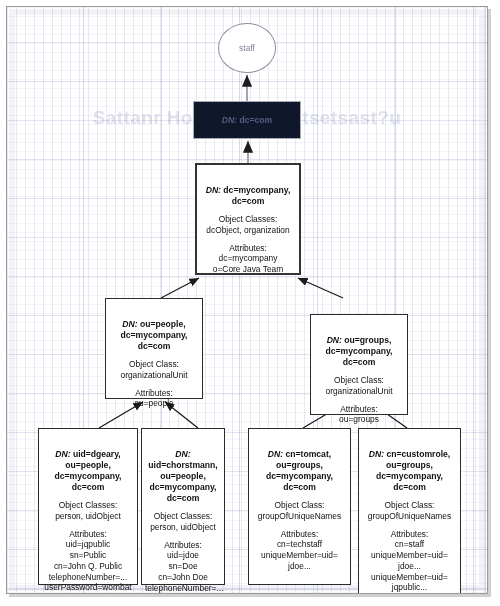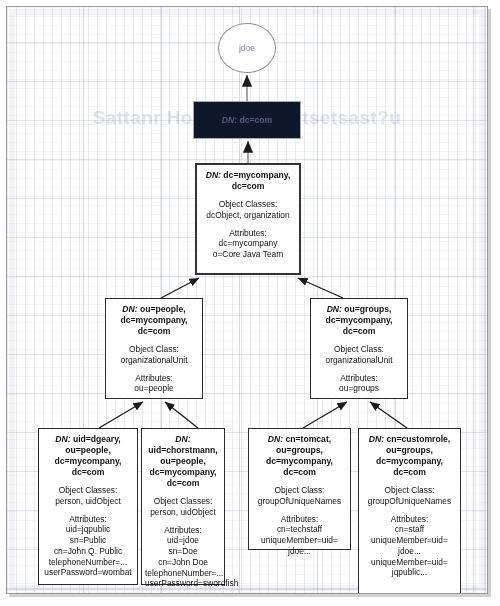--- a/index.html
+++ b/index.html
@@ -56,21 +56,21 @@
   
   .node{
     position:absolute;
     background:#ffffff;
     border:1px solid #2b2b2b;
     box-sizing:border-box;
     text-align:center;
     color:#111;
     font-size:8.5px;
     line-height:1.28;
-    padding:5px 3px 6px;
+    padding:20px 3px 6px;
   }
   .node.strong{ border:2px solid #333; }
 
   .dn{ font-weight:bold; font-size:8.6px; }
   .dn .lbl{ font-style:italic; font-weight:bold; }
   .sec-label{ margin-top:7px; font-size:8.4px;}
   .sec-val{ font-size:8.4px; }
   .vals div{ font-size:8.4px; }
 
   
@@ -92,24 +92,24 @@
     color:rgba(105,110,150,0.80);
     font-size:8.6px;font-weight:bold;
     display:flex;align-items:center;justify-content:center;
     box-sizing:border-box;
   }
   #dccom-node .lbl{font-style:italic;}
 
   
   #mycompany-node{ left:188px; top:156px; width:106px; height:112px; }
   #people-node   { left:98px;  top:291px; width:98px;  height:101px; }
-  #groups-node   { left:303px; top:291px; width:98px;  height:101px; }
+  #groups-node   { left:303px; top:307px; width:98px;  height:101px; }
   #dgeary-node   { left:31px;  top:421px; width:100px; height:157px; }
   #chorstmann-node{left:134px; top:421px; width:84px; height:157px; }
-  #tomcat-node   { left:241px; top:421px; width:103px; height:122px; }
+  #tomcat-node   { left:241px; top:421px; width:103px; height:157px; }
   #customrole-node{left:351px; top:421px; width:103px; height:194px; }
 </style>
 </head>
 <body>
 
 <div id="canvas">
 
   <div id="grid"></div>
   <div id="grid-dots"></div>
   <div id="frame-hatch"></div>
@@ -134,21 +134,21 @@
     <line x1="92" y1="421" x2="136" y2="395" stroke="#1c1c1c" stroke-width="1.3" marker-end="url(#ah)"></line>
 
     <line x1="191" y1="421" x2="158" y2="395" stroke="#1c1c1c" stroke-width="1.3" marker-end="url(#ah)"></line>
 
     <line x1="296" y1="421" x2="340" y2="395" stroke="#1c1c1c" stroke-width="1.3" marker-end="url(#ah)"></line>
 
     <line x1="400" y1="421" x2="363" y2="395" stroke="#1c1c1c" stroke-width="1.3" marker-end="url(#ah)"></line>
   </svg>
 
   <div id="root-node">
-    <span>jdoe</span>
+    <span>staff</span>
   </div>
 
   <div id="dccom-node">
     <span><span class="lbl">DN:</span>
     <span>dc=com</span></span>
   </div>
 
   <div class="node strong" id="mycompany-node">
     <div class="dn">
       <span class="lbl">DN:</span>

